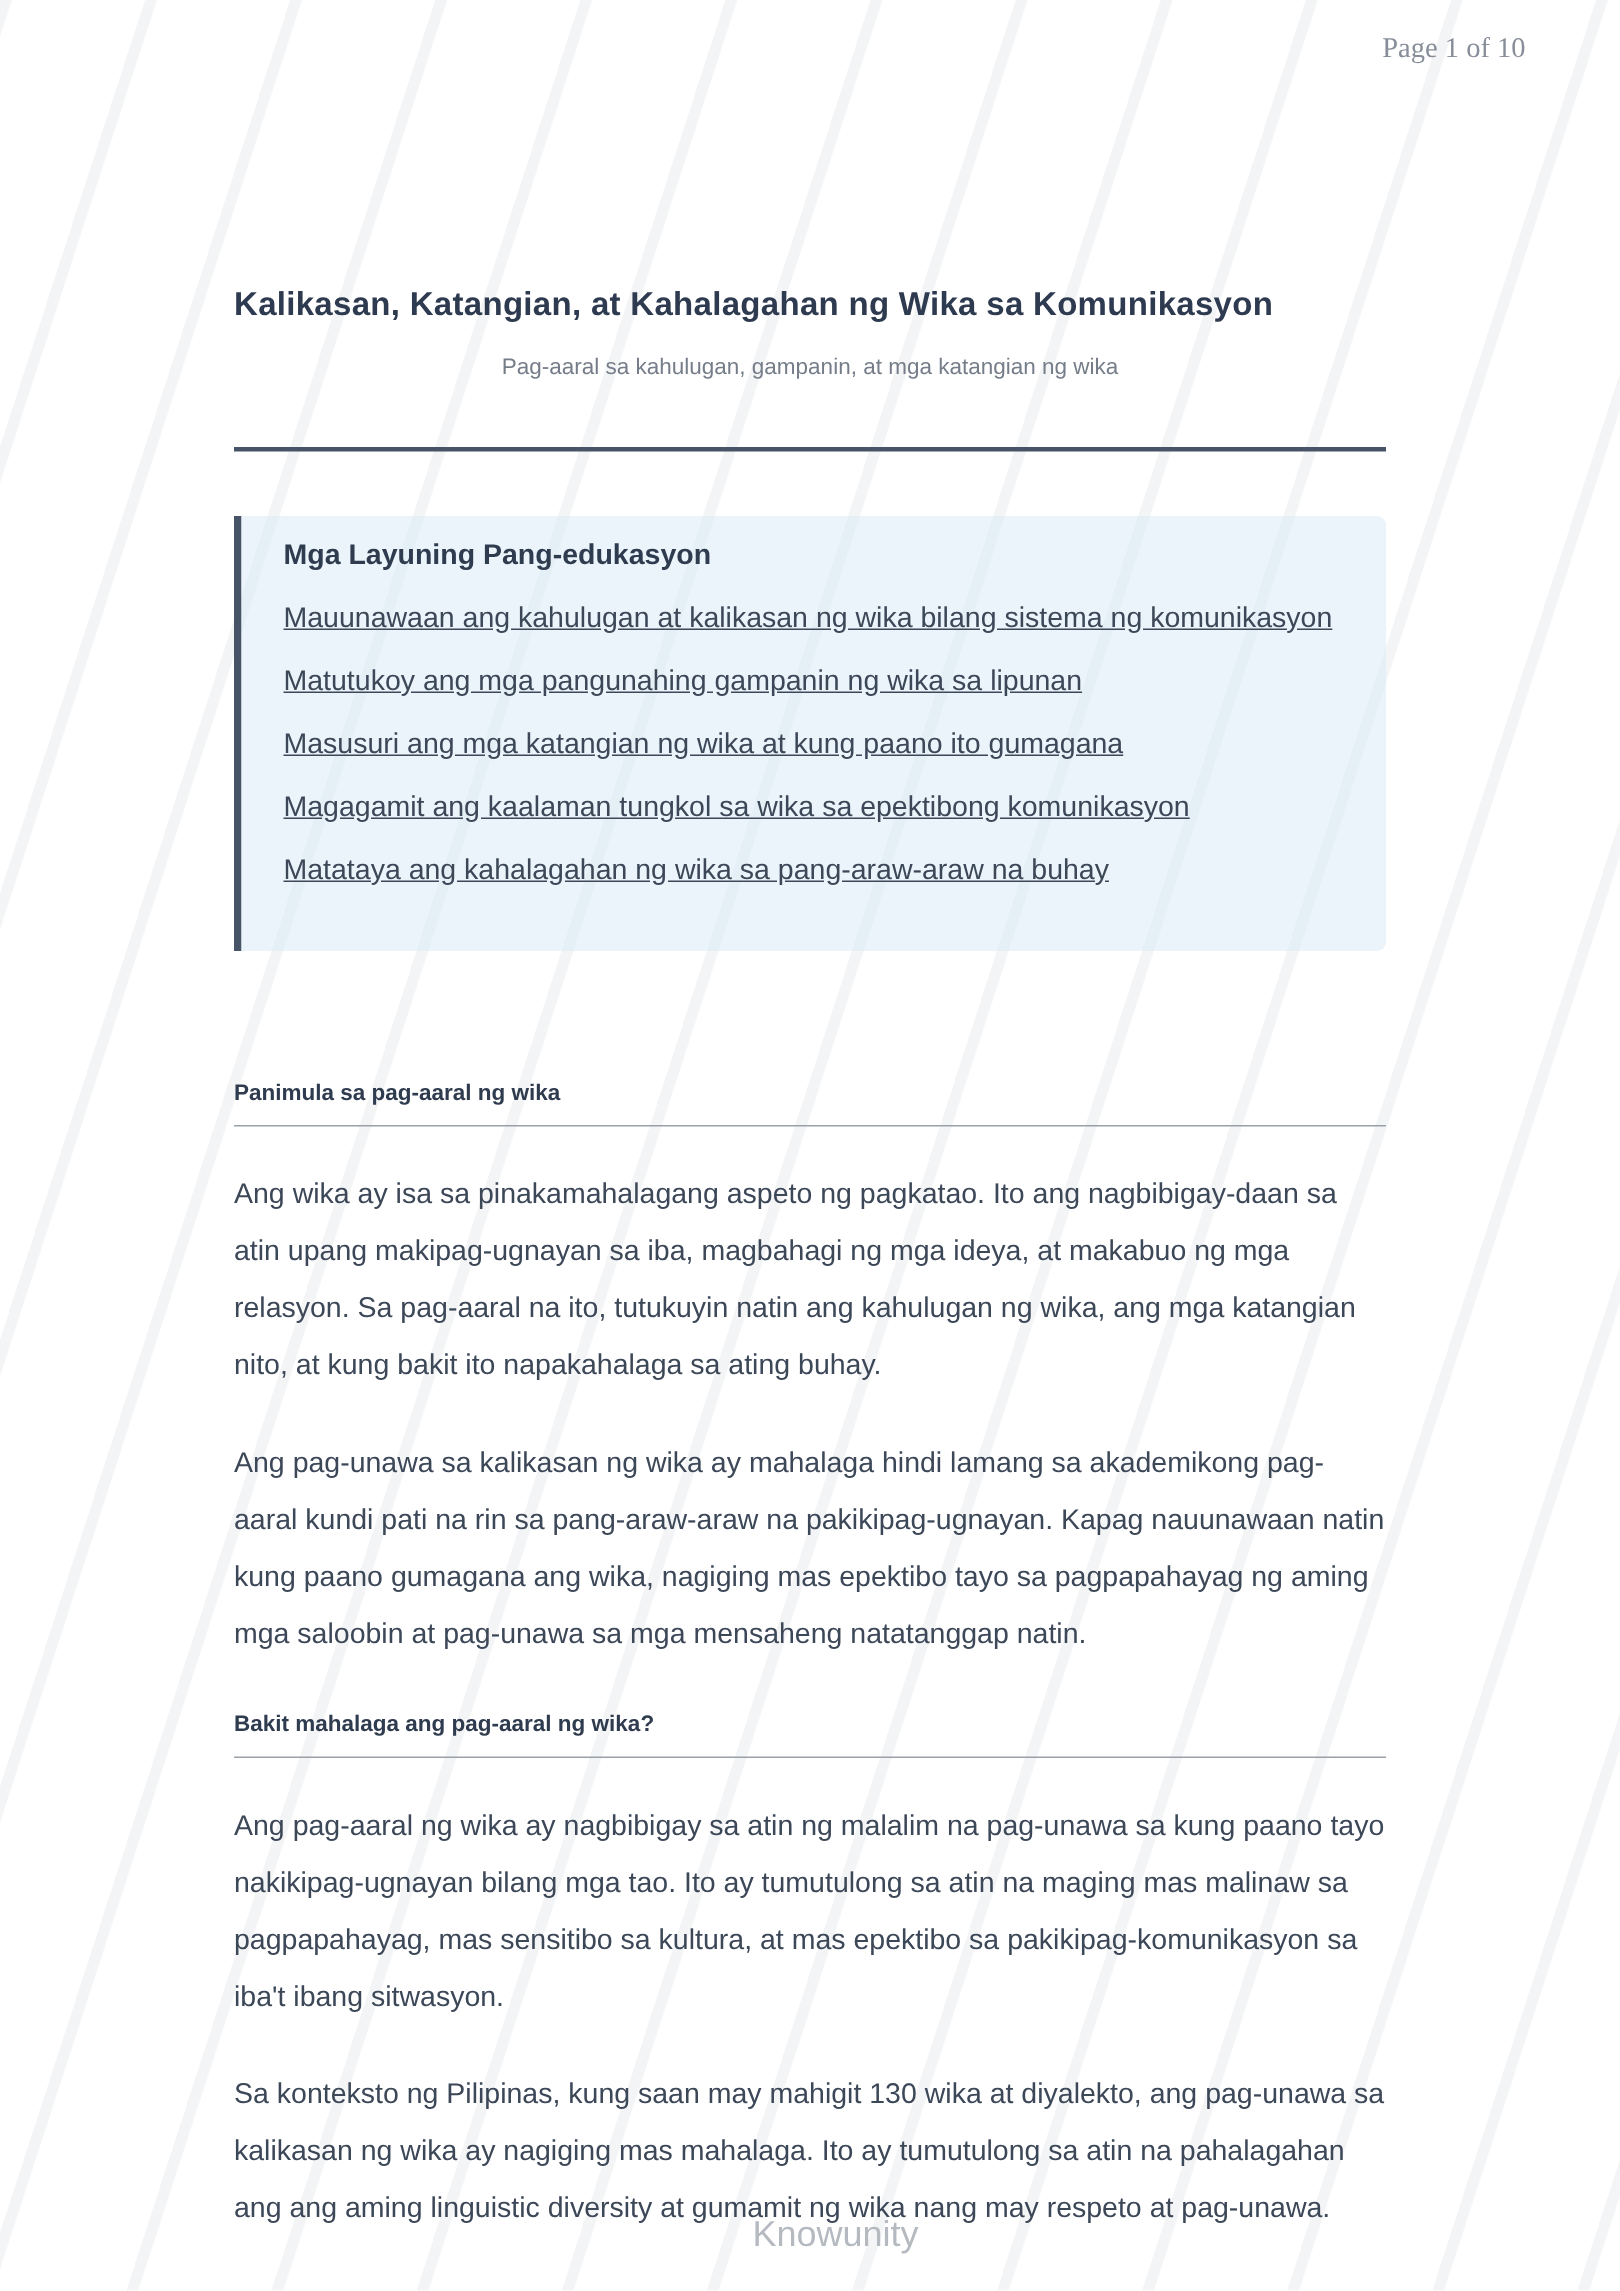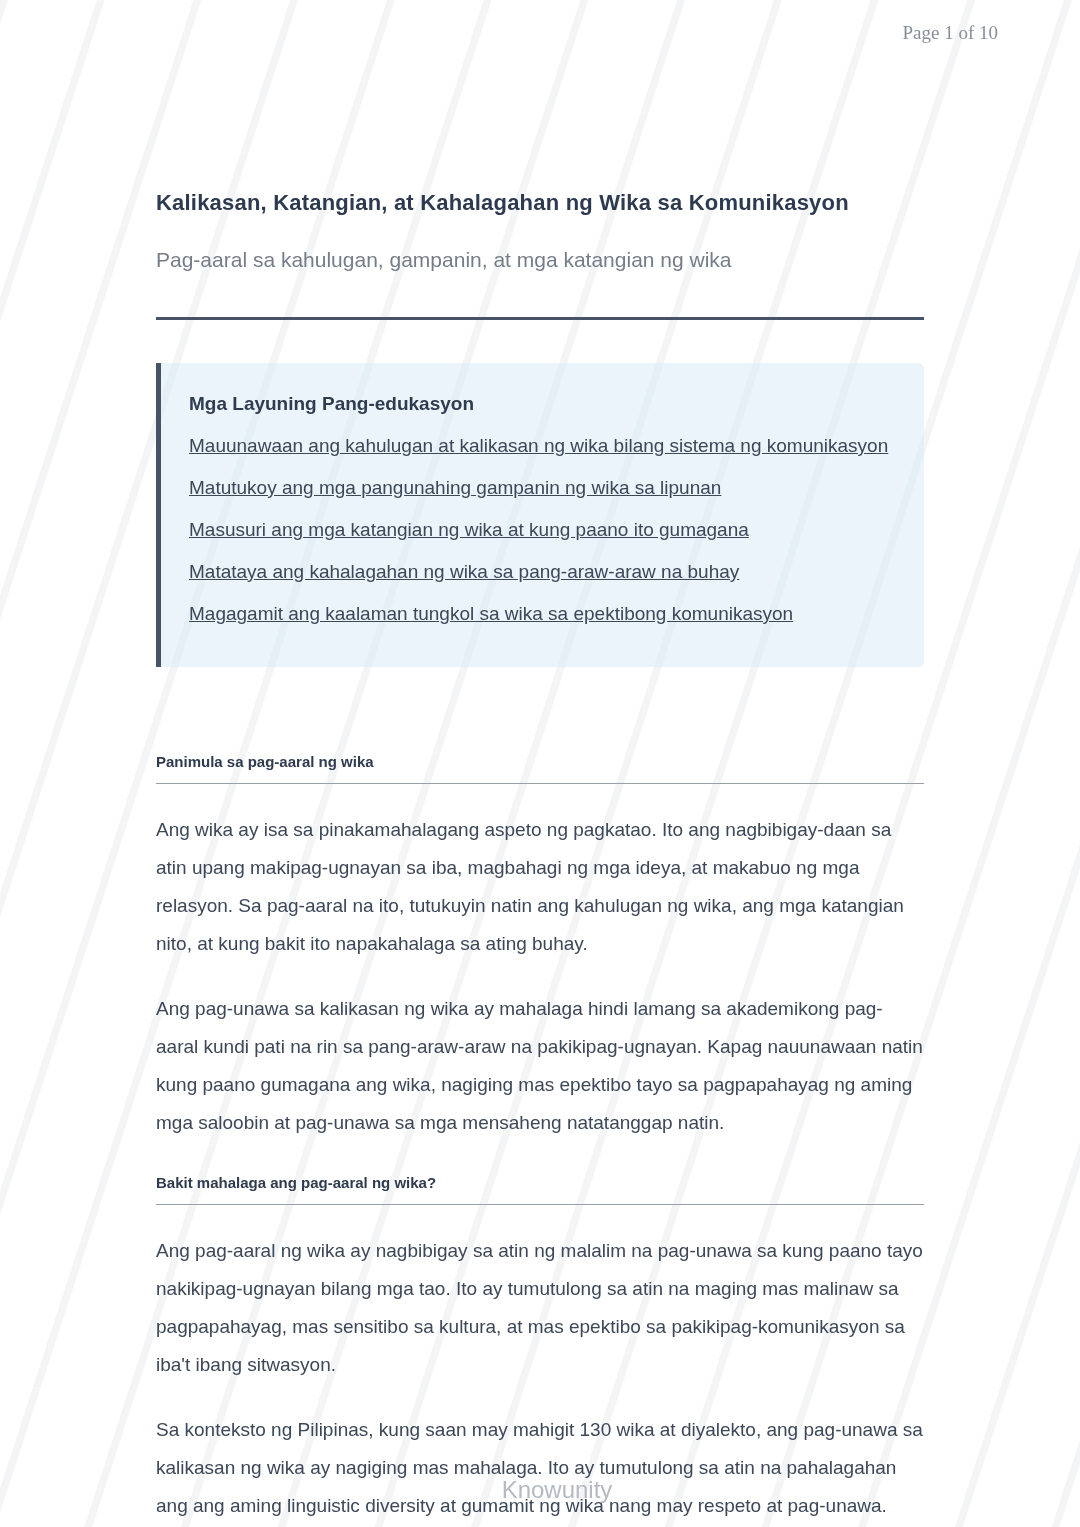--- a/index.html
+++ b/index.html
@@ -13,54 +13,55 @@
       rgba(168,174,182,0.13) 0px,
       rgba(168,174,182,0.13) 7px,
       rgba(168,174,182,0.00) 8px,
       rgba(168,174,182,0.00) 92px
     );
     overflow: hidden;
   }
   .page-number {
     position: absolute;
     top: 22px;
-    right: 82px;
+    right: 63px;
     font-family: "Liberation Serif", "DejaVu Serif", serif;
     font-size: 19px;
     color: #878e99;
   }
   .content {
     width: 768px;
     margin: 0 auto;
     padding-top: 190px;
   }
   .doc-title {
     text-align: left;
     font-size: 22px;
     font-weight: bold;
     color: #2e3a4f;
     letter-spacing: 0.2px;
   }
   .doc-subtitle {
-    font-size: 21px;
+    text-align: center;
+    font-size: 15px;
     font-weight: 400;
     color: #757d89;
-    margin-top: 32px;
+    margin-top: 20px;
   }
   .top-rule {
     height: 3px;
     background: #475366;
     margin-top: 45px;
   }
   .objectives-box {
     margin-top: 43px;
     background: rgba(216,235,246,0.55);
     border-left: 5px solid #475366;
     border-radius: 0 6px 6px 0;
-    padding: 30px 30px 42px 28px;
+    padding: 16px 30px 42px 28px;
   }
   .objectives-heading {
     font-size: 19px;
     font-weight: bold;
     color: #2f3b4e;
   }
   .objective-item {
     font-size: 19px;
     color: #3c4758;
     margin-top: 20px;
@@ -103,22 +104,22 @@
 
   <div class="doc-subtitle">Pag-aaral sa kahulugan, gampanin, at mga katangian ng wika</div>
 
   <div class="top-rule"></div>
 
   <div class="objectives-box">
     <div class="objectives-heading">Mga Layuning Pang-edukasyon</div>
     <div class="objective-item">Mauunawaan ang kahulugan at kalikasan ng wika bilang sistema ng komunikasyon</div>
     <div class="objective-item">Matutukoy ang mga pangunahing gampanin ng wika sa lipunan</div>
     <div class="objective-item">Masusuri ang mga katangian ng wika at kung paano ito gumagana</div>
+    <div class="objective-item">Magagamit ang kaalaman tungkol sa wika sa epektibong komunikasyon</div>
     <div class="objective-item">Matataya ang kahalagahan ng wika sa pang-araw-araw na buhay</div>
-    <div class="objective-item">Magagamit ang kaalaman tungkol sa wika sa epektibong komunikasyon</div>
   </div>
 
   <div class="section">
     <div class="section-heading first">Panimula sa pag-aaral ng wika</div>
     <p class="para">Ang wika ay isa sa pinakamahalagang aspeto ng pagkatao. Ito ang nagbibigay-daan sa atin upang makipag-ugnayan sa iba, magbahagi ng mga ideya, at makabuo ng mga relasyon. Sa pag-aaral na ito, tutukuyin natin ang kahulugan ng wika, ang mga katangian nito, at kung bakit ito napakahalaga sa ating buhay.</p>
     <p class="para">Ang pag-unawa sa kalikasan ng wika ay mahalaga hindi lamang sa akademikong pag-aaral kundi pati na rin sa pang-araw-araw na pakikipag-ugnayan. Kapag nauunawaan natin kung paano gumagana ang wika, nagiging mas epektibo tayo sa pagpapahayag ng aming mga saloobin at pag-unawa sa mga mensaheng natatanggap natin.</p>
   </div>
 
   <div class="section">
     <div class="section-heading second">Bakit mahalaga ang pag-aaral ng wika?</div>

